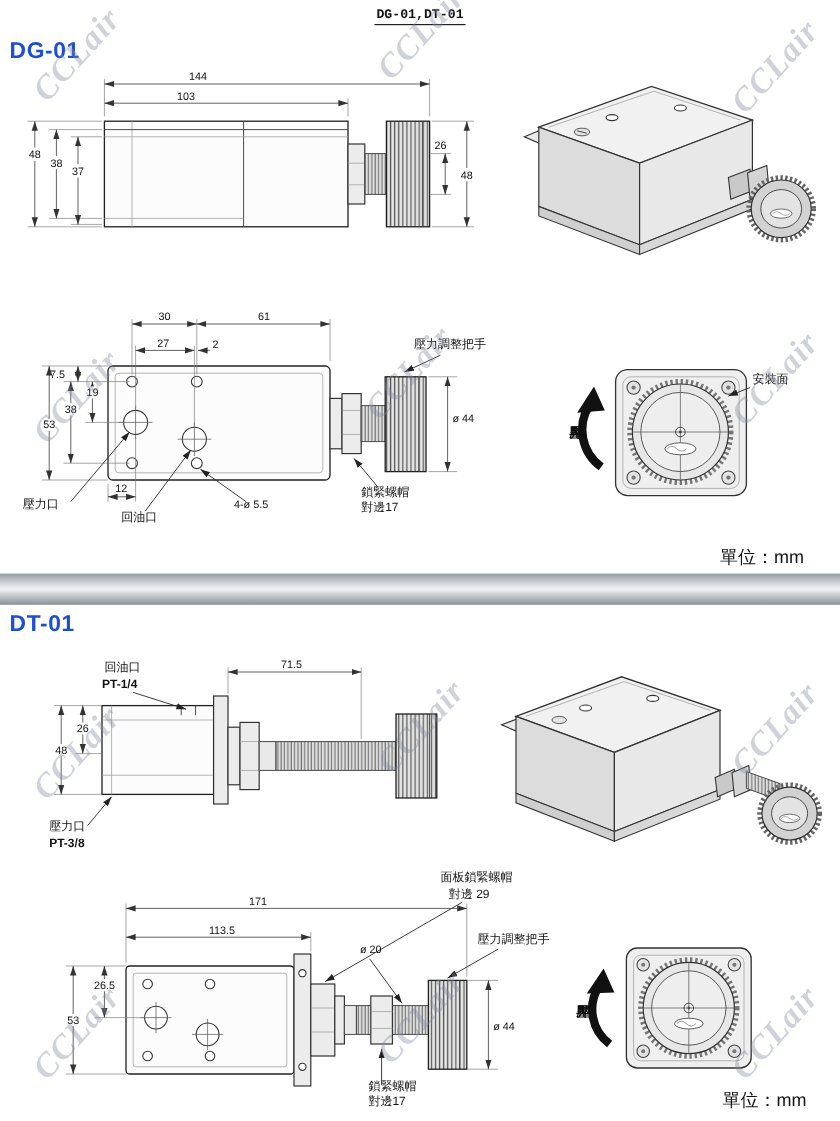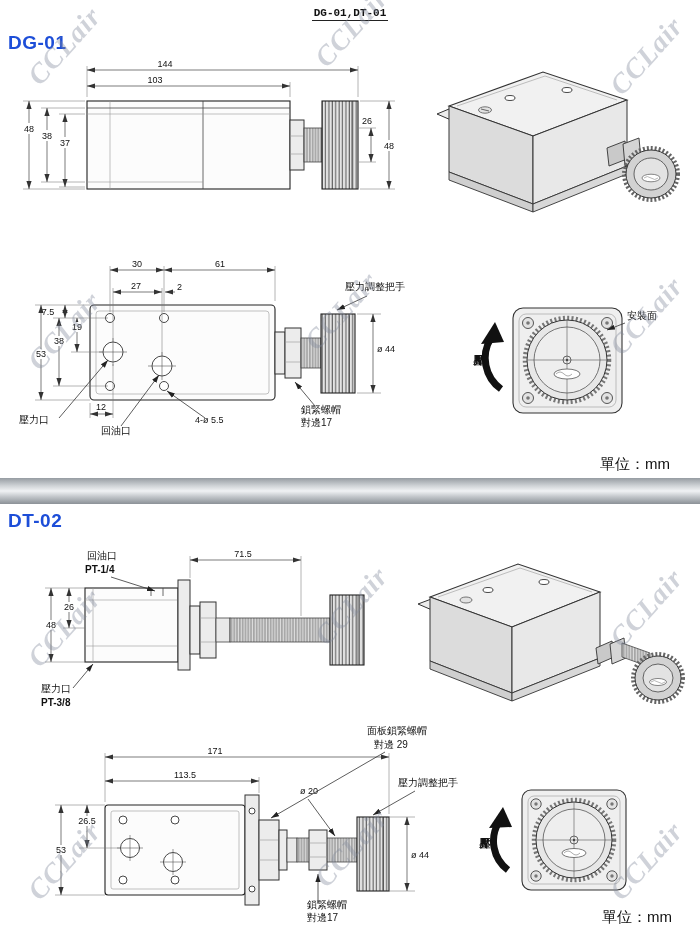--- a/index.html
+++ b/index.html
@@ -253,21 +253,21 @@
     <path d="M 46,97 A 38,38 0 0 1 36,46" stroke="#111" stroke-width="7" fill="none"></path>
     <polygon points="26,52 40,30 49,50" fill="#111"></polygon>
     <text x="24" y="53" class="vtxt">昇壓</text>
   </g>
 </svg>
 
 <div class="unit" style="right:30px;top:455px">單位：mm</div>
 
 <div class="divider" style="top:478px"></div>
 
-<div class="h2" style="left:8px;top:510px">DT-02</div>
+<div class="h2" style="left:8px;top:510px">DT-01</div>
 
 <svg style="left:15px;top:542px" width="395" height="175" viewBox="0 0 395 175">
   <g>
     <rect x="70" y="46" width="93" height="74" class="ol"></rect>
     <line x1="78" y1="46" x2="78" y2="120" class="il"></line>
     <line x1="70" y1="58" x2="163" y2="58" class="il"></line>
     <line x1="70" y1="104" x2="163" y2="104" class="il"></line>
     <line x1="136" y1="46" x2="136" y2="54" class="ild"></line>
     <line x1="148" y1="46" x2="148" y2="54" class="ild"></line>
     <rect x="163" y="38" width="12" height="90" class="ol2"></rect>

